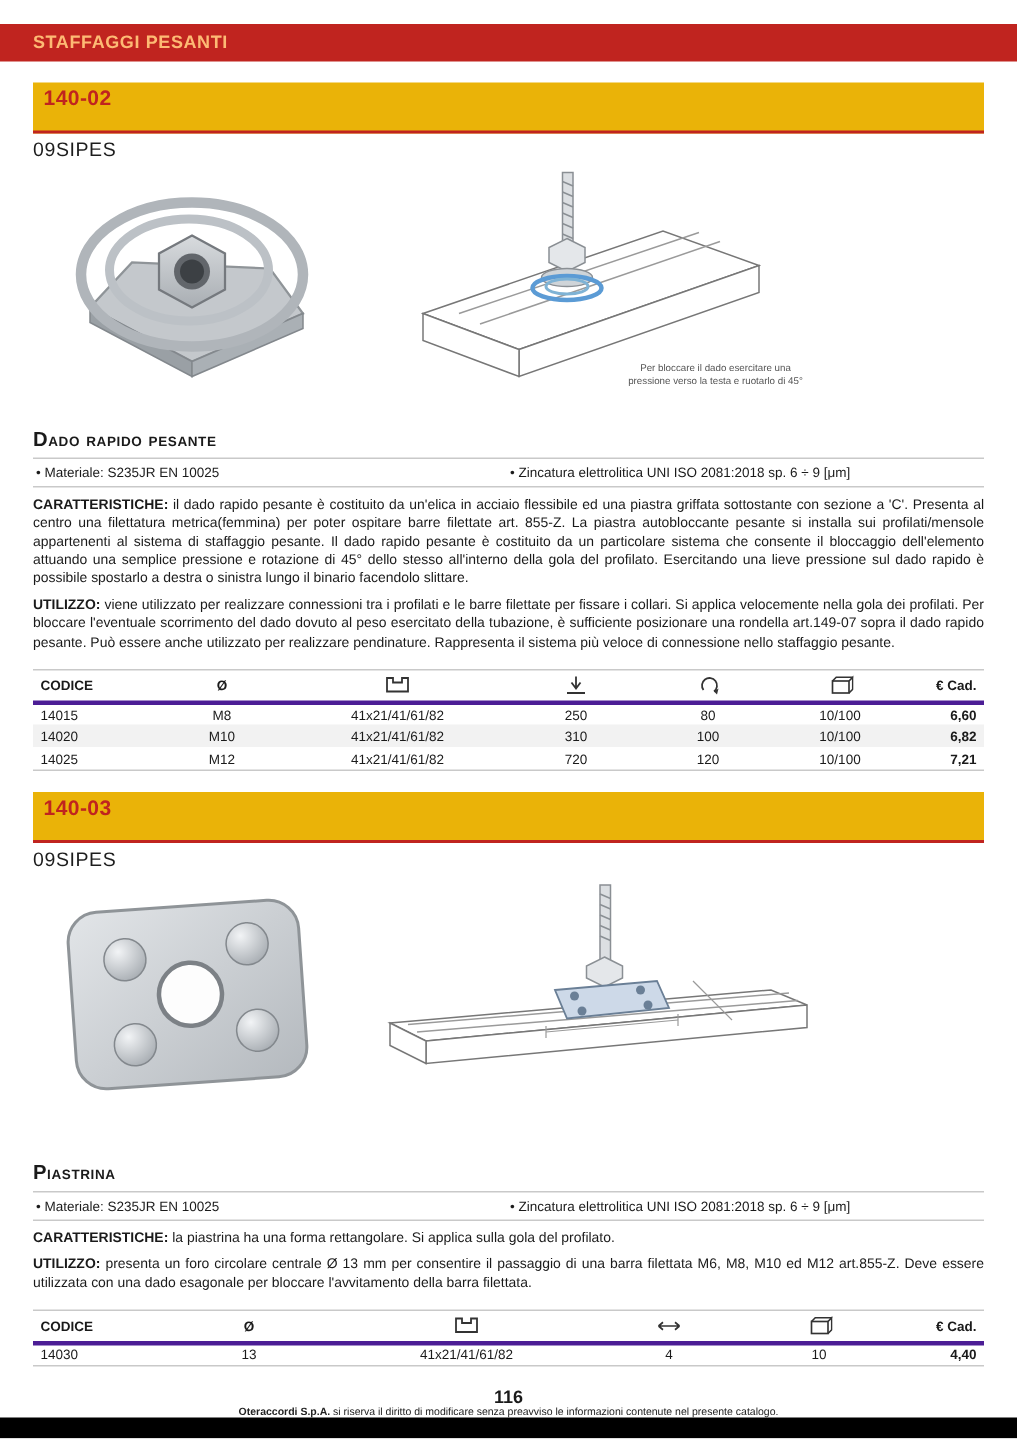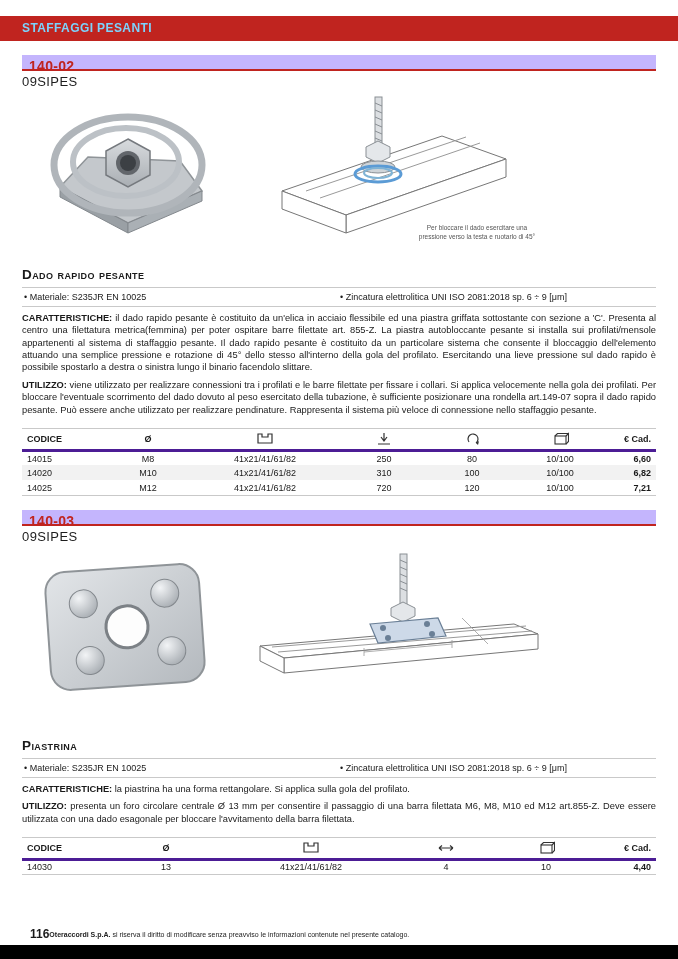--- a/index.html
+++ b/index.html
@@ -2,27 +2,27 @@
 <html style="--accent: #c0241f;"><head>
 <meta charset="utf-8">
 <style>
   :root { --accent:#c0241f; --ink:#1a1a1a; --hair:#c9c9c9; }
   * { box-sizing:border-box; }
   html,body { margin:0; padding:0; }
   body { font-family:"Liberation Sans", sans-serif; color:var(--ink); background:#fff; }
   #page { position:relative; width:678px; height:959px; background:#fff; overflow:hidden; }
 
   .top-white { height:16px; }
-  .top-bar { height:25px; background:var(--accent); color:#7dd3fc; font-size:12px; font-weight:bold;
+  .top-bar { height:25px; background:var(--accent); color:#fdba74; font-size:12px; font-weight:bold;
              line-height:25px; padding-left:22px; letter-spacing:.4px; }
 
   .content { padding:0 22px; }
 
-  .code-bar { margin-top:14px; background:#c4b5fd; border-bottom:2px solid var(--accent);
-              height:16px; line-height:21px; padding-left:7px; }
+  .code-bar { margin-top:14px; background:#eab308; border-bottom:2px solid var(--accent);
+              height:34px; line-height:21px; padding-left:7px; }
   .code-bar .code { color:var(--accent); font-weight:bold; font-size:14px; letter-spacing:.3px; }
 
   .brand { text-align:left; font-size:13px; color:#1d1d1d; margin-top:3px; letter-spacing:.4px; }
 
   .figures { display:flex; align-items:flex-start; margin-top:2px; }
   .photo { margin-left:8px; }
   .drawing { margin-left:32px; position:relative; }
   .drawing .caption { position:absolute; right:2px; bottom:2px; width:118px; font-size:6.5px;
                       color:#555; text-align:center; line-height:1.3; }
 
@@ -43,21 +43,21 @@
   table.ptable th { font-weight:bold; height:22px; vertical-align:middle; }
   table.ptable td { height:15px; vertical-align:middle; }
   table.ptable tbody tr.stripe { background:#f2f2f2; }
   .c-code  { text-align:left; padding-left:5px; }
   .c-mid   { text-align:center; }
   .c-price { text-align:right; padding-right:5px; }
   td.c-price { font-weight:bold; }
   th .hicon { display:inline-block; vertical-align:middle; }
 
   .footer { position:absolute; left:0; right:0; bottom:16px; height:18px;
-            display:flex; align-items:center; justify-content:flex-start; padding:0 30px; }
+            display:flex; align-items:center; justify-content:center; padding:0 10px;flex-direction:column; }
   .page-num { font-size:12px; font-weight:bold; }
   .footer-note { font-size:7px; color:#222; text-align:right; }
   .footer-note b { font-weight:bold; }
   .bottom-bar { position:absolute; left:0; right:0; bottom:0; height:14px; background:#000; }
 
   svg { display:block; }
 </style>
 </head>
 <body>
 

